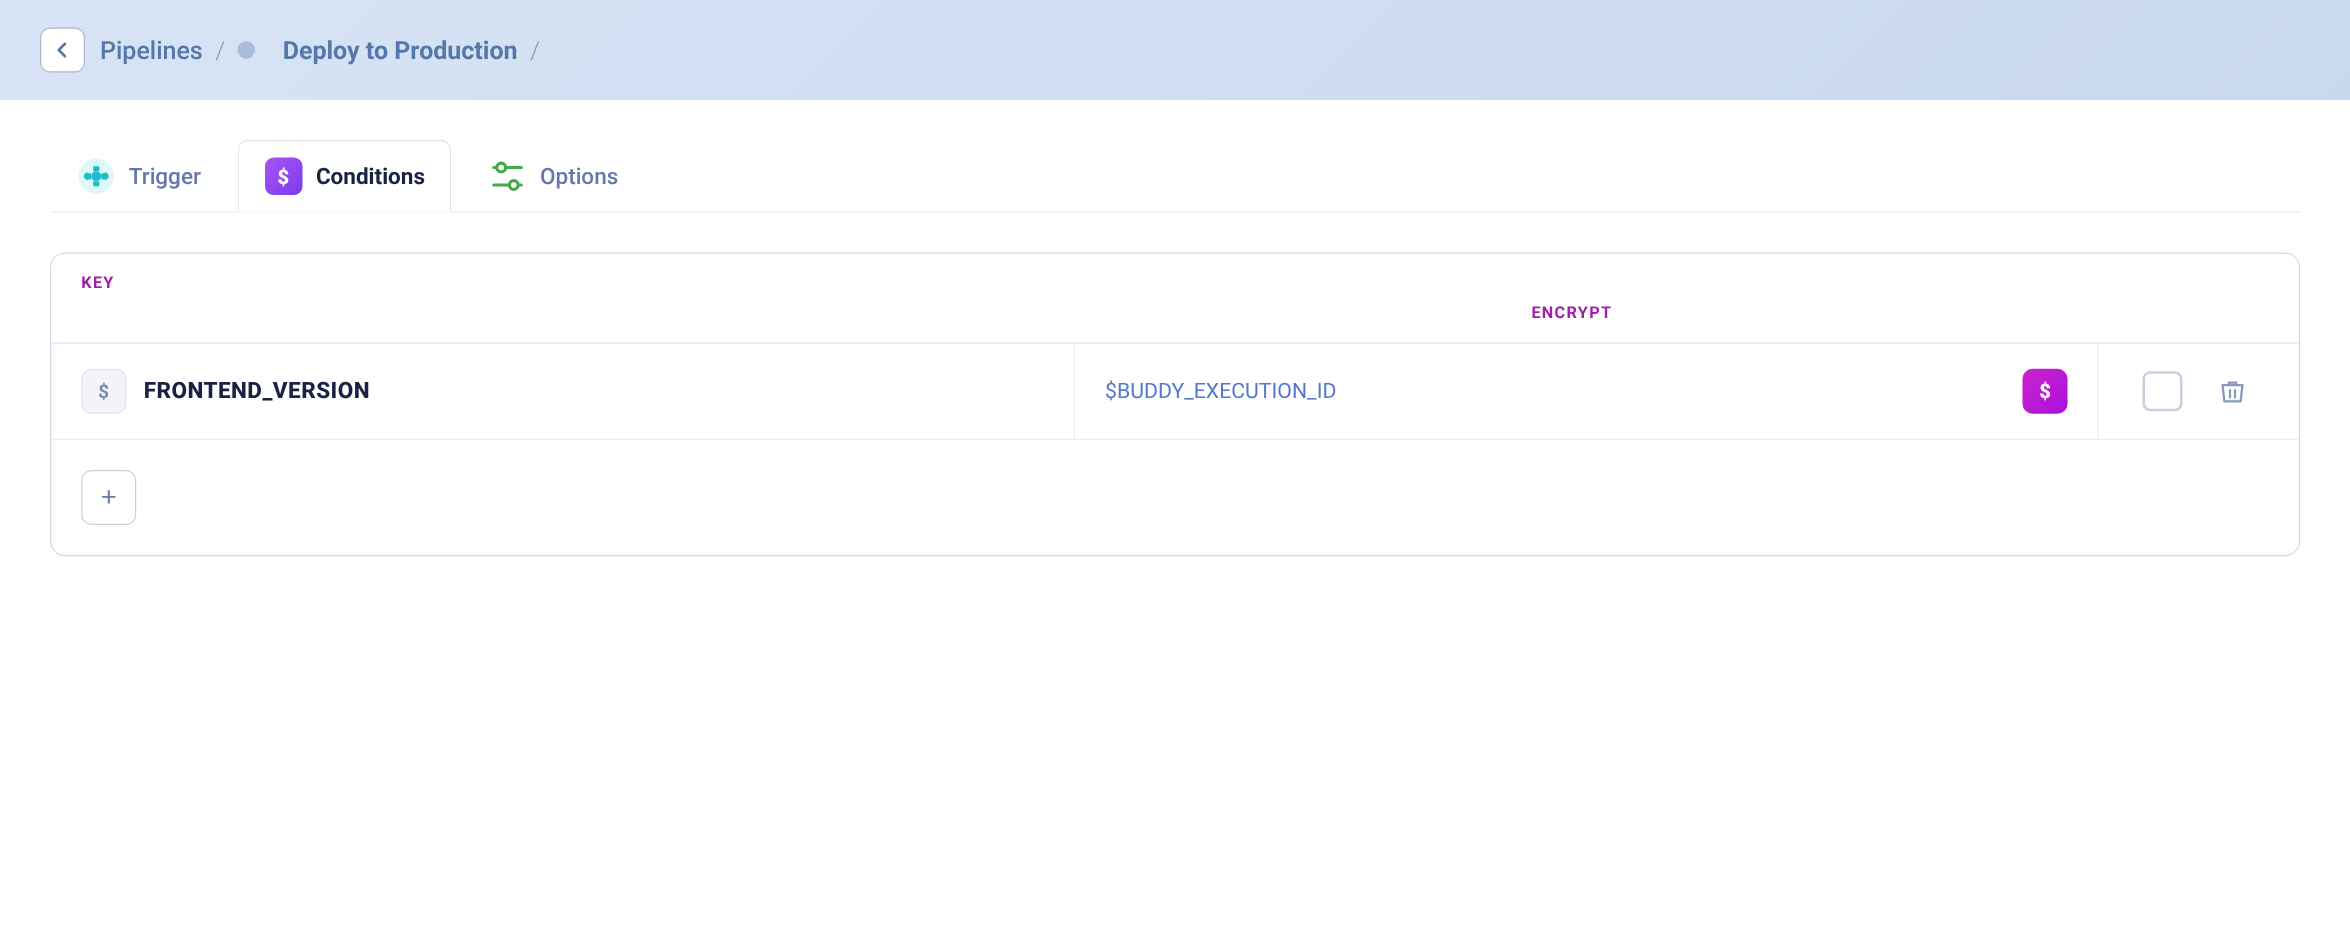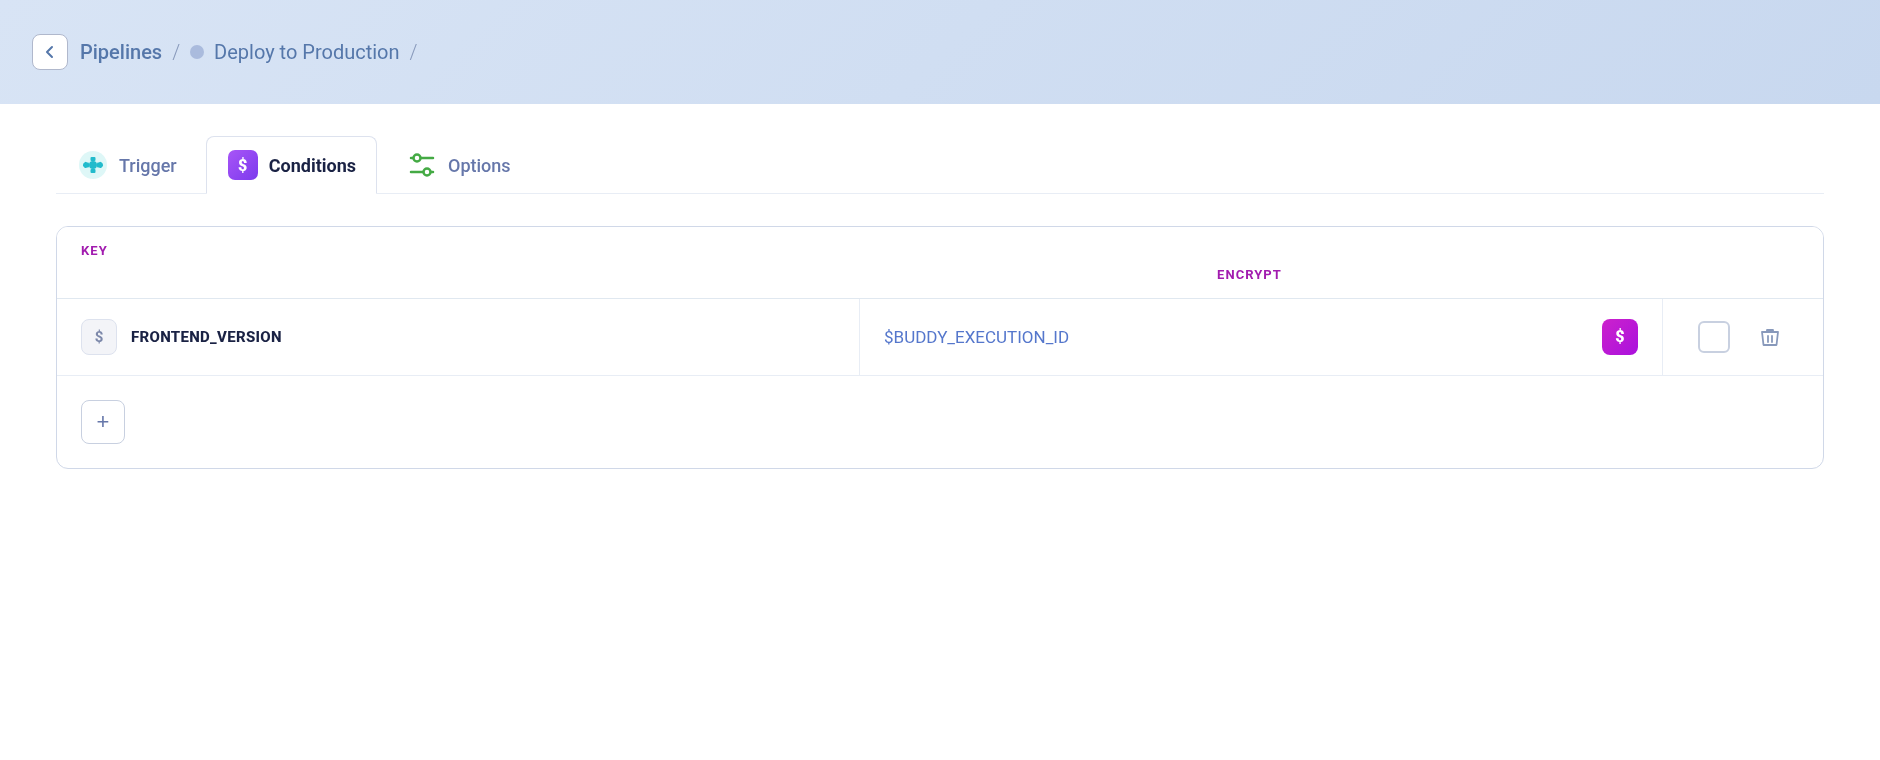--- a/index.html
+++ b/index.html
@@ -8,21 +8,21 @@
       background: #f0f4fa;
       width: 1880px;
       min-height: 760px;
       overflow-x: hidden;
     }
 
     
     .header {
       background: linear-gradient(135deg, #d8e4f5 0%, #c8d8ef 100%);
       padding: 0 32px;
-      height: 104px;
+      height: 80px;
       display: flex;
       align-items: center;
       gap: 12px;
     }
     .back-btn {
       width: 36px;
       height: 36px;
       border: 1.5px solid #b0b8cc;
       border-radius: 8px;
       background: white;
@@ -49,32 +49,33 @@
     }
     .breadcrumb-dot {
       width: 14px;
       height: 14px;
       border-radius: 50%;
       background: #aabbdd;
       display: inline-block;
     }
     .breadcrumb-pipeline-name {
       color: #5577aa;
-      font-weight: 400;
+      font-weight: 700;
+      margin-left: 12px;
     }
     .breadcrumb-current {
       color: #1a2244;
       font-weight: 700;
     }
 
     
     .main {
       background: white;
       margin: 0;
-      padding: 32px 56px;
+      padding: 32px 40px;
       min-height: 680px;
     }
 
     
     .tabs {
       display: flex;
       align-items: center;
       gap: 8px;
       margin-bottom: 32px;
       border-bottom: 1.5px solid #e8edf5;
@@ -170,21 +171,21 @@
       border: 1.5px solid #dde2ee;
       border-radius: 8px;
       display: flex;
       align-items: center;
       justify-content: center;
       color: #7c88aa;
       font-size: 15px;
       font-weight: 700;
     }
     .key-name {
-      font-size: 15px;
+      font-size: 18px;
       font-weight: 800;
       color: #1a2244;
       letter-spacing: 0.02em;
       text-align: right;
     }
     .cell-value {
       padding: 20px 24px;
       display: flex;
       align-items: center;
       gap: 8px;

